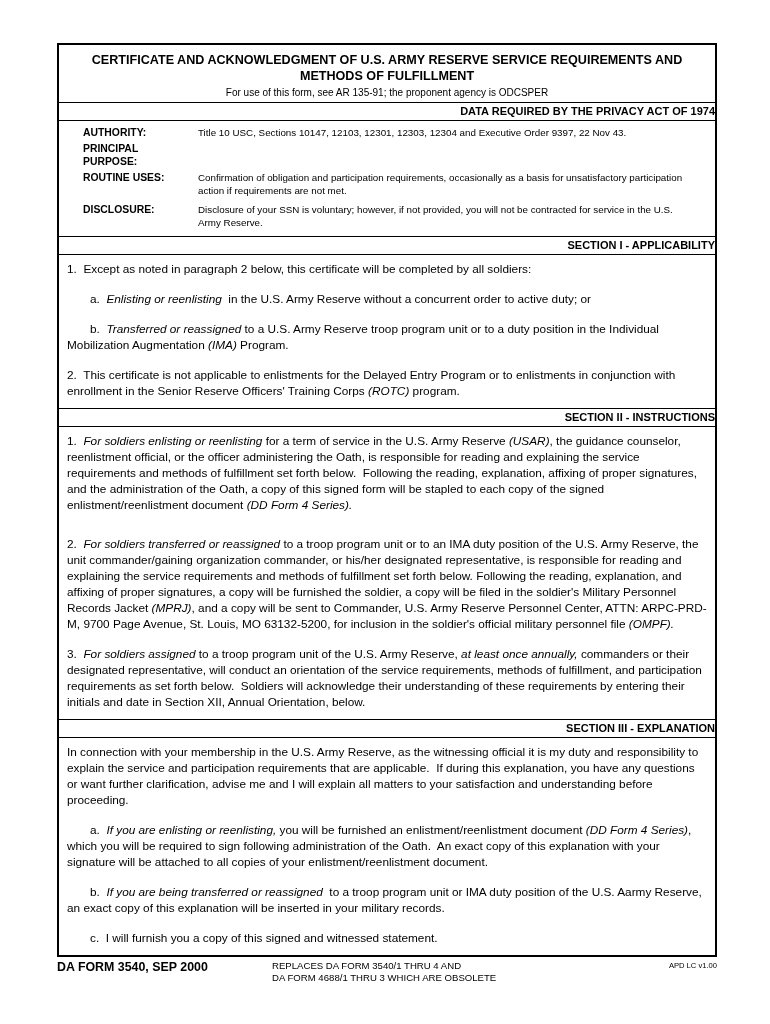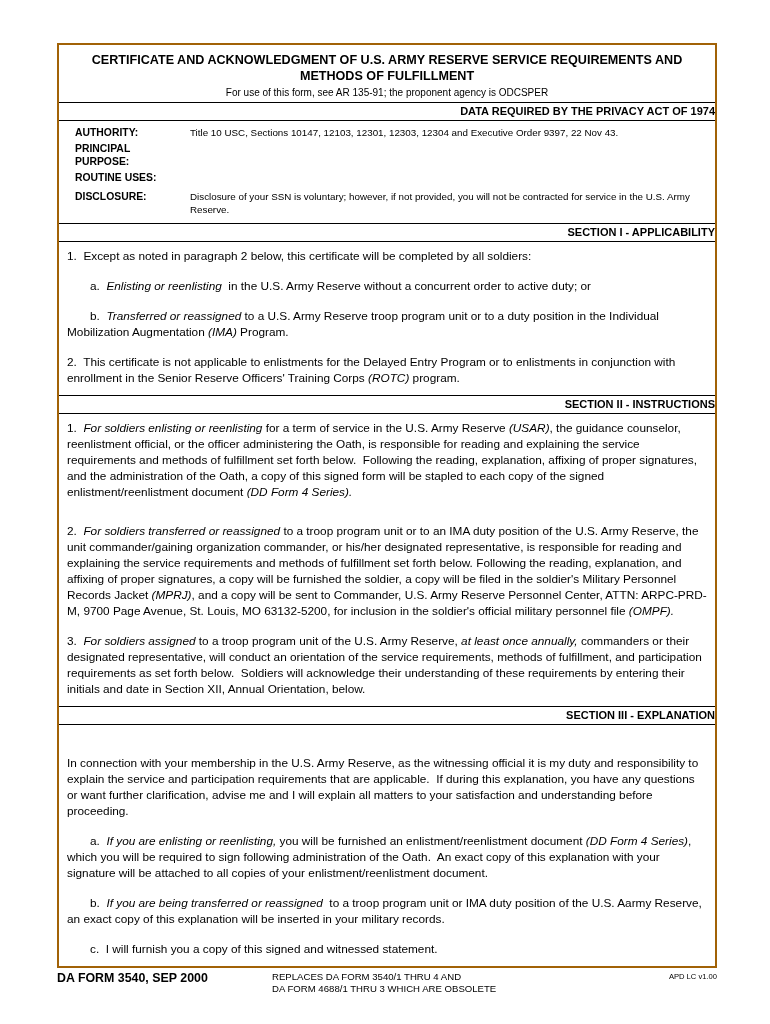--- a/index.html
+++ b/index.html
@@ -2,31 +2,31 @@
 <html><head>
 <meta charset="utf-8">
 <style>
   html, body { margin: 0; padding: 0; background: #ffffff; }
   body {
     width: 770px; height: 1024px;
     font-family: "Liberation Sans", sans-serif;
     color: #000;
   }
   .page { box-sizing: border-box; width: 770px; min-height: 1024px; padding: 43px 53px 0 57px; background: #fff; }
-  .form { border: 2px solid #a16207; }
+  .form { border: 2px solid #000000; }
   .form > div { border-bottom: 1.5px solid #000; }
-  .form > div:last-child { border-bottom: none; margin-top: 24px; }
+  .form > div:last-child { border-bottom: none; }
 
   .title-block { text-align: center; padding: 7px 10px 4px; }
   .form-title { font-weight: bold; font-size: 12.6px; line-height: 16px; }
   .form-subtitle { font-size: 10px; margin-top: 3px; }
 
   .sec-head { text-align: right; font-weight: bold; font-size: 11px; padding: 2px 0 3px; }
 
-  .privacy-body { padding: 5px 16px 7px; }
+  .privacy-body { padding: 5px 24px 7px; }
   .prow { display: flex; margin-bottom: 3px; }
   .prow:last-child { margin-bottom: 0; }
   .prow.gap-top { margin-top: 6px; }
   .plabel { flex: 0 0 110px; font-weight: bold; font-size: 10.4px; line-height: 13px; }
   .ptext { font-size: 9.8px; line-height: 13px; padding-left: 5px; }
 
   .sec-body { padding: 6px 8px 9px; font-size: 11.8px; line-height: 16px; }
   .para { margin: 0 0 14px 0; white-space: pre-wrap; }
   .para:last-child { margin-bottom: 0; }
   .para.indent { text-indent: 23px; }
@@ -57,20 +57,21 @@
     <div class="privacy-body">
       <div class="prow">
         <div class="plabel">AUTHORITY:</div>
         <div class="ptext">Title 10 USC, Sections 10147, 12103, 12301, 12303, 12304 and Executive Order 9397, 22 Nov 43.</div>
       </div>
       <div class="prow">
         <div class="plabel">PRINCIPAL PURPOSE:</div>
       </div>
       <div class="prow">
         <div class="plabel">ROUTINE USES:</div>
+        <div class="ptext">Confirmation of obligation and participation requirements, occasionally as a basis for unsatisfactory participation action if requirements are not met.</div>
       </div>
       <div class="prow gap-top">
         <div class="plabel">DISCLOSURE:</div>
         <div class="ptext">Disclosure of your SSN is voluntary; however, if not provided, you will not be contracted for service in the U.S. Army Reserve.</div>
       </div>
     </div>
 
     <div class="sec-head">SECTION I - APPLICABILITY</div>
     <div class="sec-body">
       <p class="para"><span>1.  Except as noted in paragraph 2 below, this certificate will be completed by all soldiers:</span></p>

